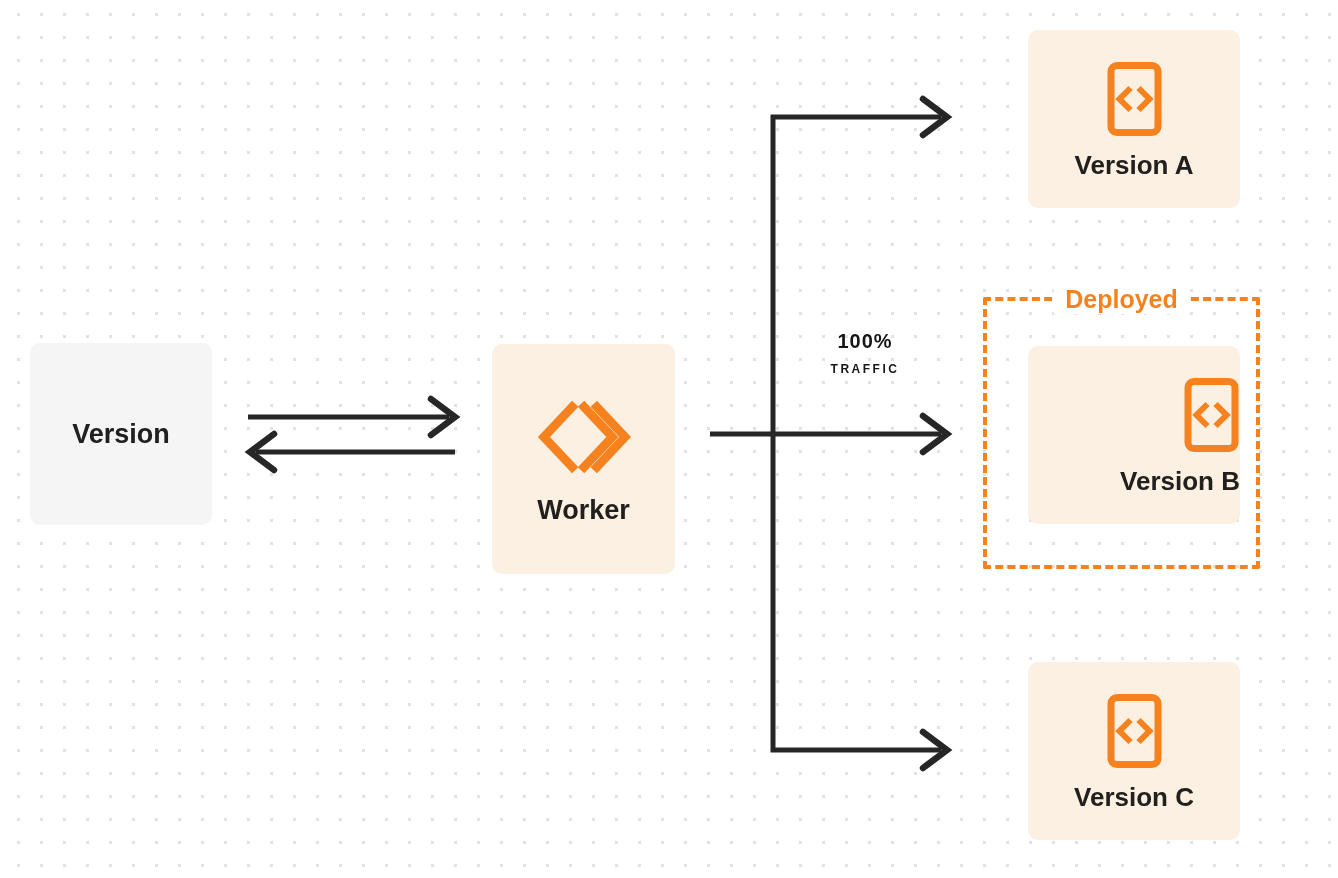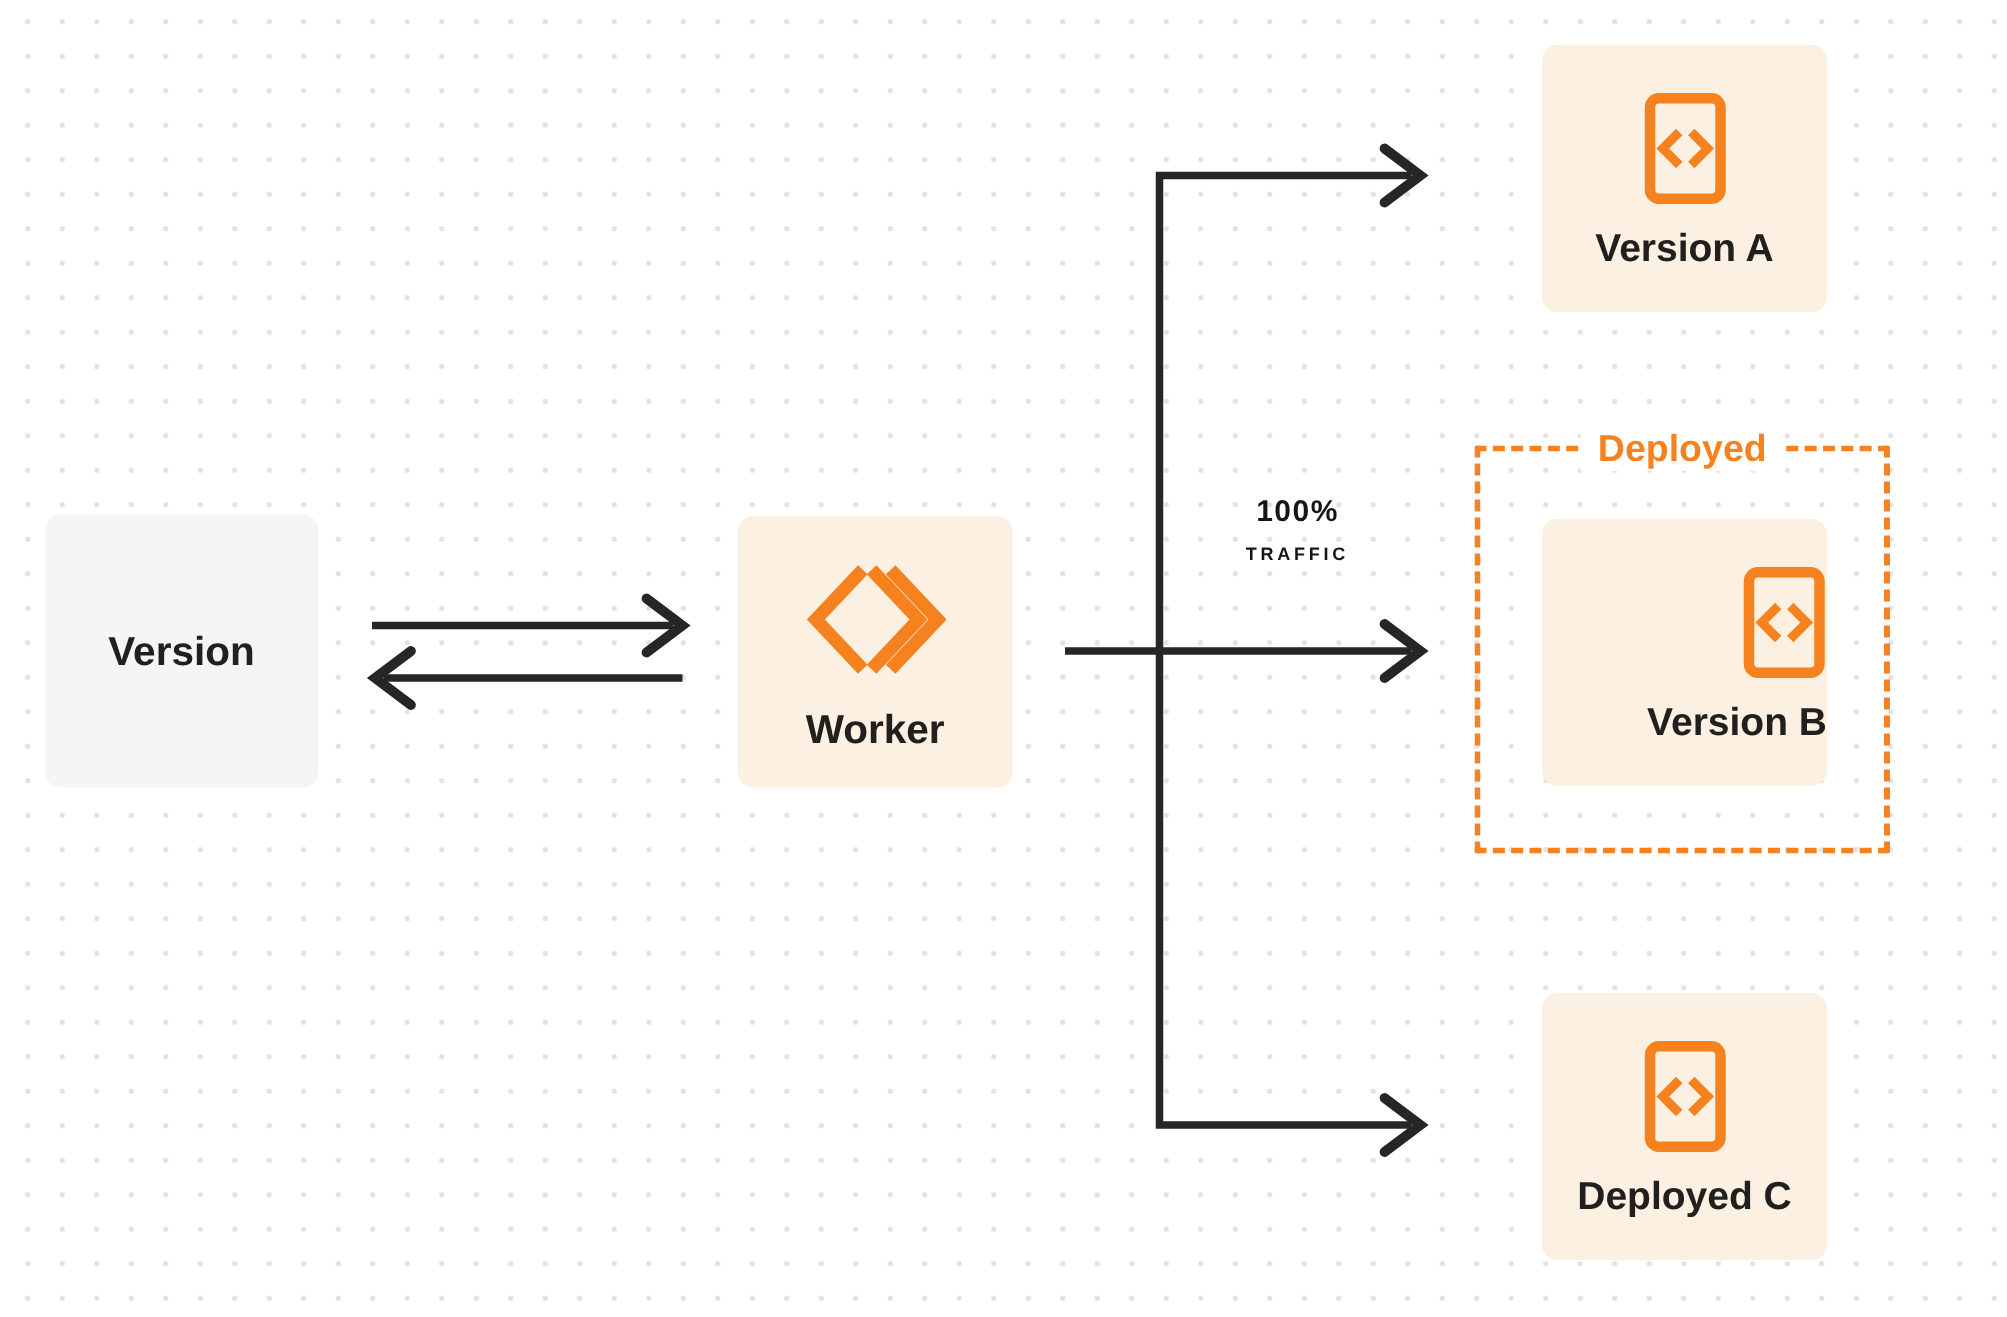--- a/index.html
+++ b/index.html
@@ -36,29 +36,29 @@
 
   .node-client {
     left: 30px; top: 343px;
     width: 182px; height: 182px;
     background: #f5f5f6;
     font-size: 27px;
   }
 
   .node-worker {
     left: 492px; top: 344px;
-    width: 183px; height: 181px;
+    width: 183px; height: 230px;
     background: #fbf0e1;
     font-size: 27px;
     gap: 17px;
   }
 
   .node-version {
     left: 1028px;
-    width: 190px; height: 178px;
+    width: 212px; height: 178px;
     background: #fbf0e1;
     font-size: 26px;
     gap: 15px;
   }
   .node-version.pos-a { top: 30px; }
   .node-version.pos-b { top: 346px; align-items: flex-end; }
   .node-version.pos-c { top: 662px; }
 
   .deployed-group {
     position: absolute;
@@ -165,16 +165,16 @@
     </svg>
     <span class="node-label">Version B</span>
   </div>
 
   <div class="node node-version pos-c">
     <svg width="57" height="76" viewBox="0 0 56 76" fill="none">
       <rect x="4.5" y="4.5" width="47" height="67" rx="6" stroke="#f6821f" stroke-width="7"></rect>
       <path d="M24 27 L13 38 L24 49" stroke="#f6821f" stroke-width="6" stroke-linejoin="miter"></path>
       <path d="M32 27 L43 38 L32 49" stroke="#f6821f" stroke-width="6" stroke-linejoin="miter"></path>
     </svg>
-    <span class="node-label">Deployed C</span>
+    <span class="node-label">Version C</span>
   </div>
 
 </div>
 
 </body></html>

